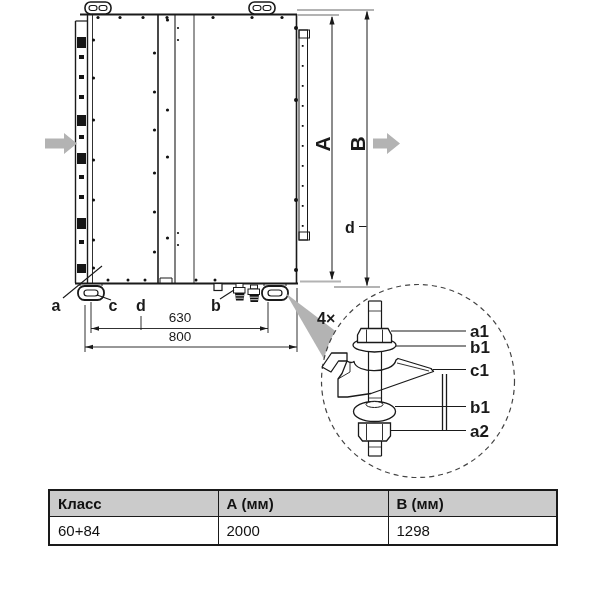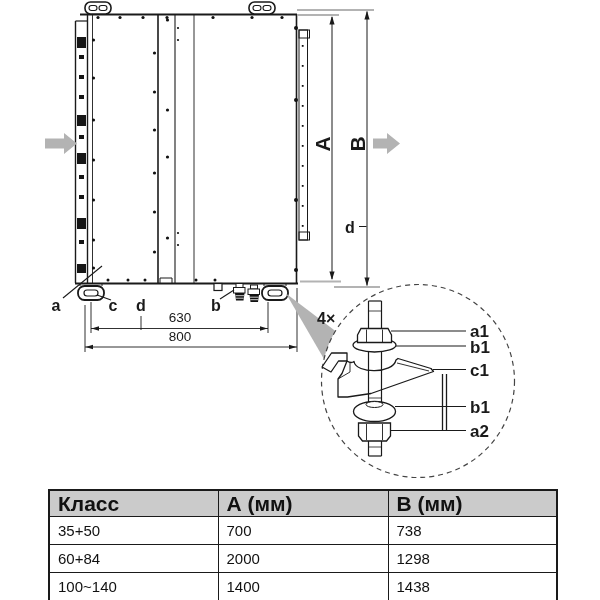--- a/index.html
+++ b/index.html
@@ -1,21 +1,21 @@
 <!DOCTYPE html>
 <html><head>
 <meta charset="utf-8">
 <style>
   html,body{margin:0;padding:0;background:#ffffff;}
   body{width:600px;height:600px;position:relative;font-family:"Liberation Sans",sans-serif;overflow:hidden;}
   #fig{position:absolute;left:0;top:0;}
   .dim-table{position:absolute;left:48px;top:489px;width:508px;border-collapse:collapse;table-layout:fixed;
     font-size:15px;color:#111;}
   .dim-table th,.dim-table td{border:1px solid #1a1a1a;text-align:left;padding:0 0 0 8px;vertical-align:middle;}
-  .dim-table th{background:#cbcbcb;font-weight:bold;height:25px;font-size:21px;}
+  .dim-table th{background:#cbcbcb;font-weight:bold;height:25px;font-size:15px;}
   .dim-table td{height:27px;background:#ffffff;}
   .dim-table{border:2px solid #1a1a1a;}
   svg text{font-family:"Liberation Sans",sans-serif;fill:#1a1a1a;}
   .lbl{font-weight:bold;font-size:16px;}
   .lbl-big{font-weight:bold;font-size:21px;}
   .lbl-det{font-weight:bold;font-size:17px;}
   .dimnum{font-size:13.5px;}
 </style>
 </head>
 <body>
@@ -265,28 +265,18 @@
     </colgroup>
   <thead>
     <tr>
       <th>Класс</th>
       <th>А (мм)</th>
       <th>В (мм)</th>
     </tr>
   </thead>
   <tbody>
     <tr>
-      <td>35+50</td>
-      <td>700</td>
-      <td>738</td>
-    </tr>
-    <tr>
       <td>60+84</td>
       <td>2000</td>
       <td>1298</td>
     </tr>
-    <tr>
-      <td>100~140</td>
-      <td>1400</td>
-      <td>1438</td>
-    </tr>
   </tbody>
 </table>
 
 </body></html>

